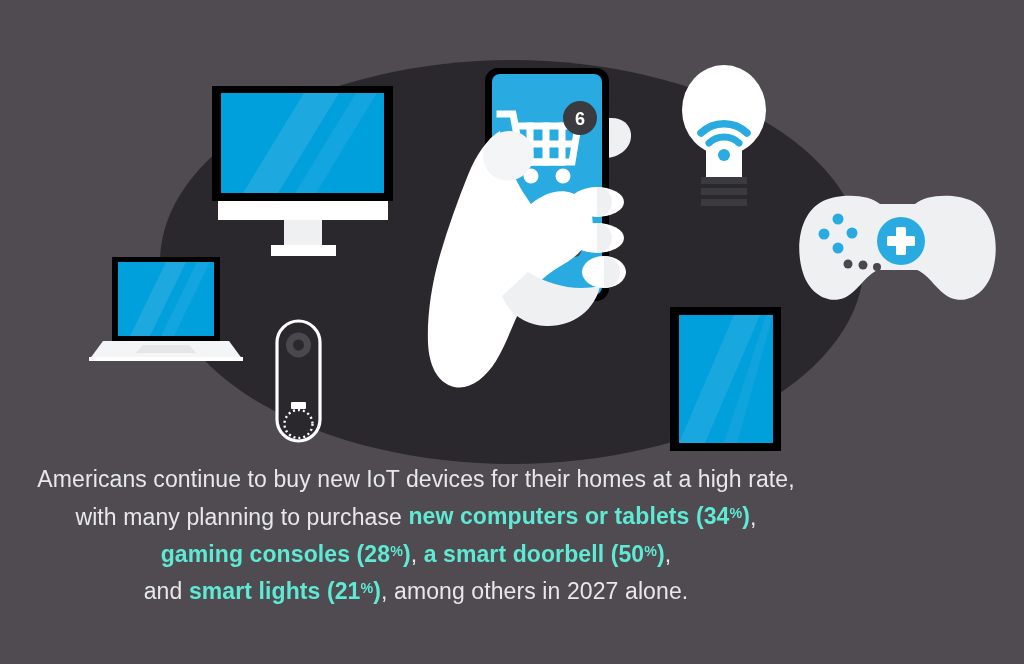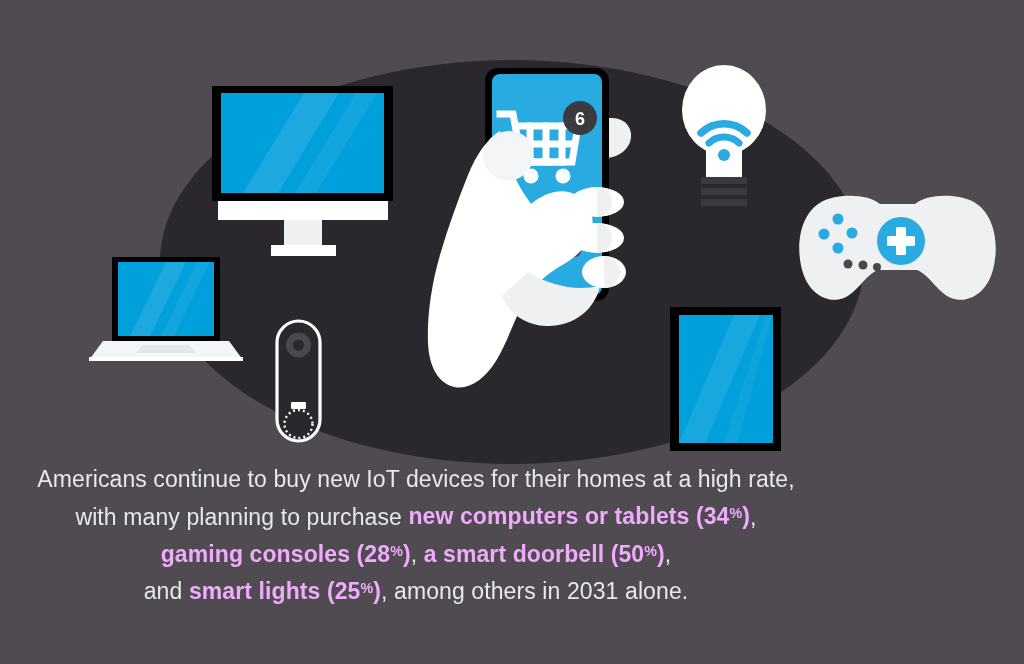--- a/index.html
+++ b/index.html
@@ -30,21 +30,21 @@
     top: 462px;
     width: 832px;
     text-align: center;
     color: #e8e8ea;
     font-size: 23px;
     line-height: 34.5px;
     letter-spacing: 0.1px;
     font-weight: 400;
   }
   #caption .hl {
-    color: #f0abfc;
+    color: #5eead4;
     font-weight: 700;
   }
   #caption .pct {
     font-size: 0.62em;
     vertical-align: 0.42em;
     font-weight: 700;
   }
   .cap-line {
     display: block;
     white-space: pre;
@@ -188,16 +188,16 @@
         <path d="M604 256 a16 16 0 0 1 0 32 z" fill="#eff0f1"></path>
       </g>
     </g>
 
   </svg>
 
   <div id="caption">
     <span class="cap-line"><span>Americans continue to buy new IoT devices for their homes at a high rate,</span></span>
     <span class="cap-line"><span>with many planning to purchase </span><span class="hl"><span>new computers or tablets (34</span><span class="pct">%</span><span>)</span></span><span>,</span></span>
     <span class="cap-line"><span class="hl"><span>gaming consoles (28</span><span class="pct">%</span><span>)</span></span><span>, </span><span class="hl"><span>a smart doorbell (50</span><span class="pct">%</span><span>)</span></span><span>,</span></span>
-    <span class="cap-line"><span>and </span><span class="hl"><span>smart lights (25</span><span class="pct">%</span><span>)</span></span><span>, among others in 2031 alone.</span></span>
+    <span class="cap-line"><span>and </span><span class="hl"><span>smart lights (21</span><span class="pct">%</span><span>)</span></span><span>, among others in 2027 alone.</span></span>
   </div>
 
 </div>
 
 </body></html>

